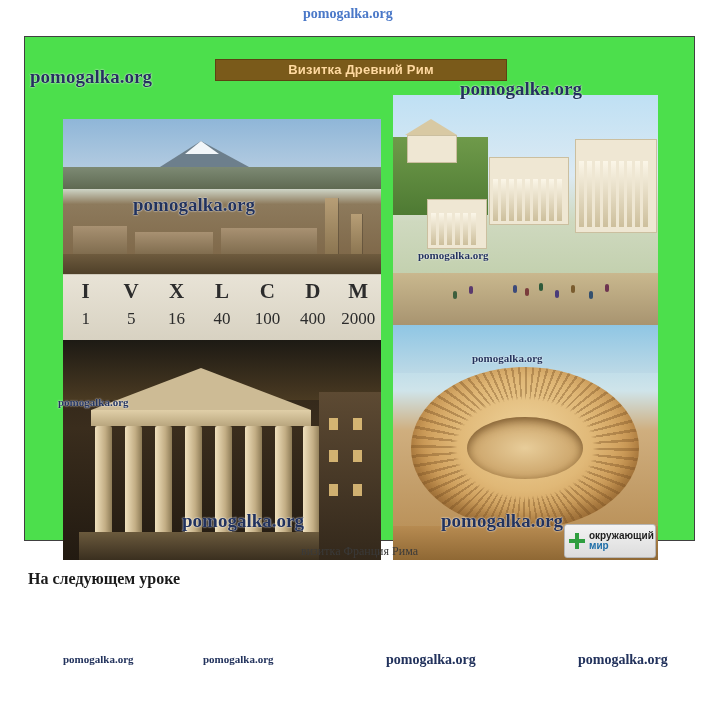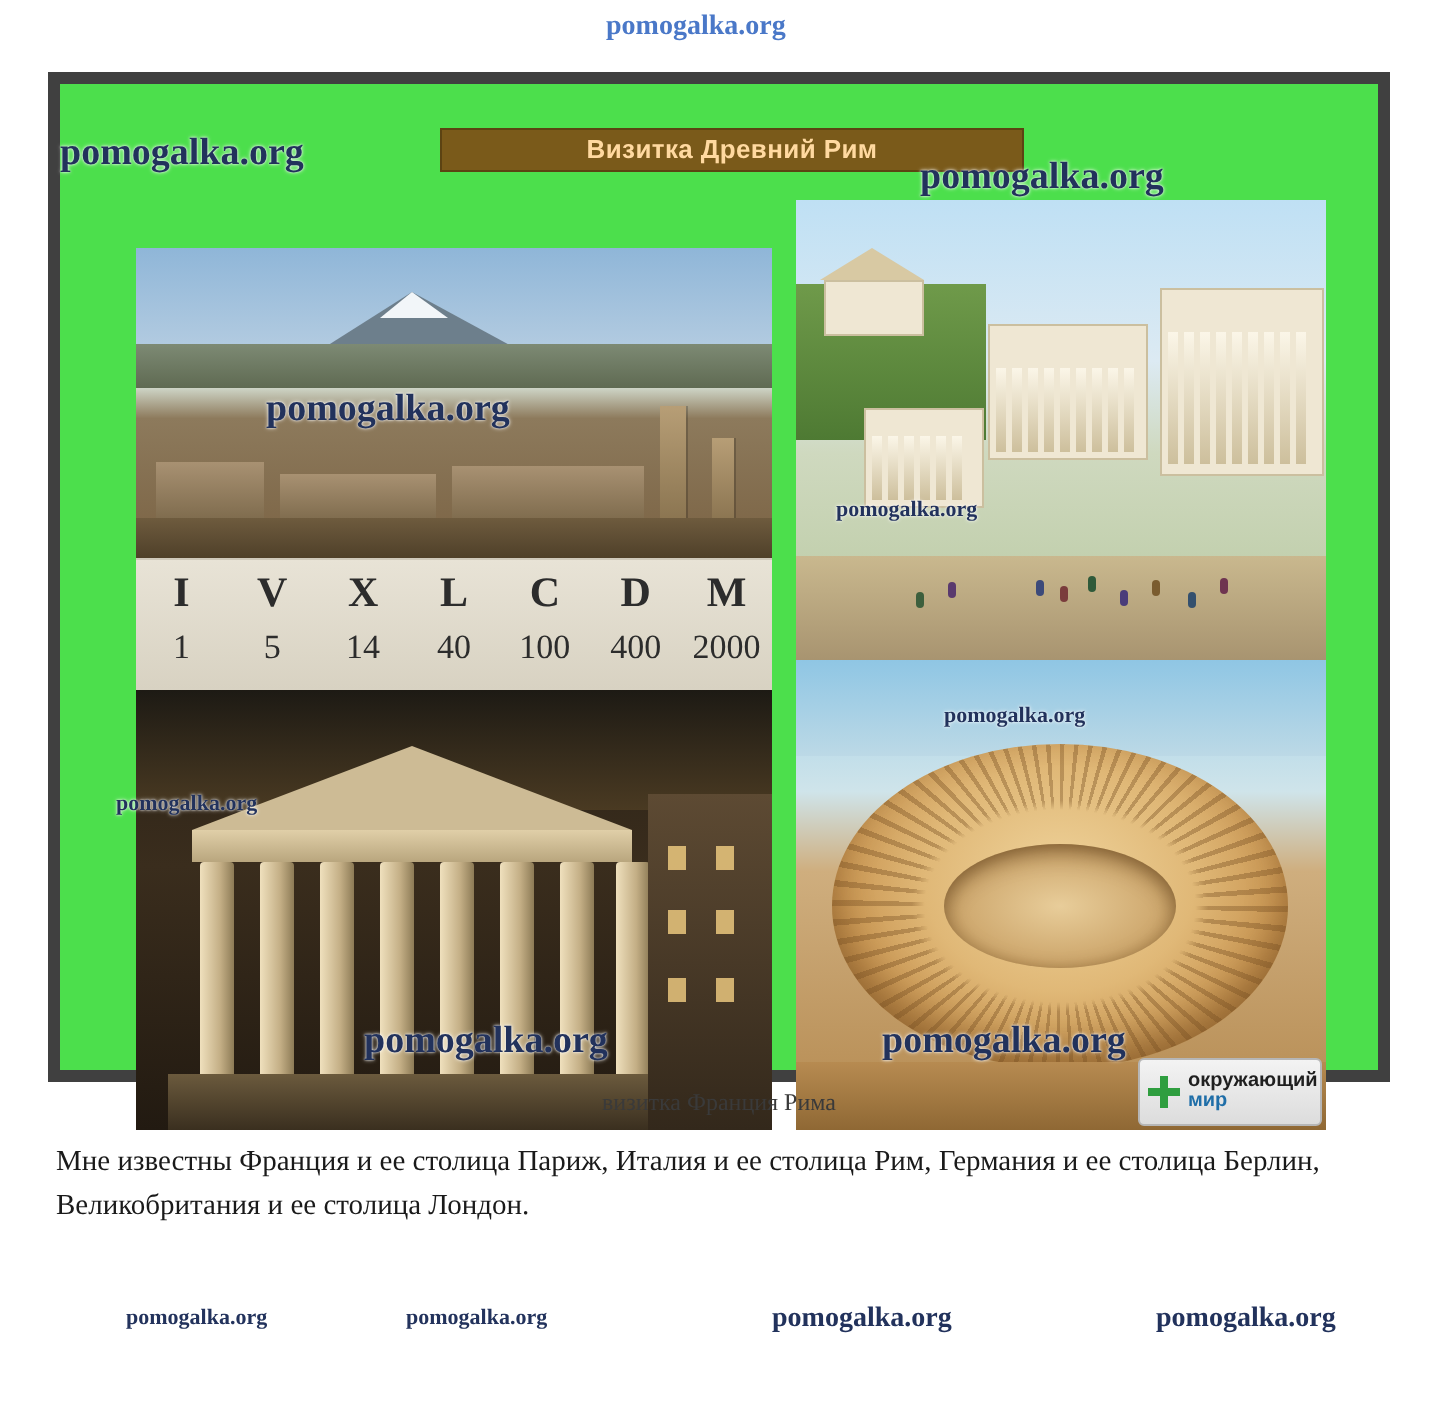--- a/index.html
+++ b/index.html
@@ -27,21 +27,21 @@
   .wm.small { font-size: 11px; }
   .wm.mid  { font-size: 14px; }
   .wm.big  { font-size: 19px; }
 
   
   .figure-frame {
     position: absolute;
     left: 24px; top: 36px;
     width: 671px; height: 505px;
     background: #4cdf4c;
-    border: 6px solid #404040;
+    border: 1px solid #404040;
     box-sizing: border-box;
   }
   .figure-inner {
     position: absolute;
     left: 22px; top: 22px;
     width: 627px; height: 461px;
   }
 
   
   .banner {
@@ -294,21 +294,21 @@
         <div class="num-cell">V</div>
         <div class="num-cell">X</div>
         <div class="num-cell">L</div>
         <div class="num-cell">C</div>
         <div class="num-cell">D</div>
         <div class="num-cell">M</div>
       </div>
       <div class="num-row lower">
         <div class="num-cell">1</div>
         <div class="num-cell">5</div>
-        <div class="num-cell">14</div>
+        <div class="num-cell">16</div>
         <div class="num-cell">40</div>
         <div class="num-cell">100</div>
         <div class="num-cell">400</div>
         <div class="num-cell">2000</div>
       </div>
     </div>
 
     <div class="quad q-pantheon">
       <div class="pan-sky"></div>
       <div class="pediment"></div>
@@ -401,21 +401,21 @@
         </div>
       </div>
     </div>
 
   </div>
 </div>
 
 <div class="caption">визитка Франция Рима</div>
 
 <div class="textblock">
-  <p class="answer">Мне известны Франция и ее столица Париж, Италия и ее столица Рим, Германия и ее столица Берлин, Великобритания и ее столица Лондон.</p>
+  <p class="h-sub">На следующем уроке</p>
 </div>
 
 <div id="watermark-layer">
     <div class="wm mid" style="left: 303px; top: 6px;">pomogalka.org</div>
     <div class="wm big dark" style="left: 30px; top: 66px;">pomogalka.org</div>
     <div class="wm big dark" style="left: 460px; top: 78px;">pomogalka.org</div>
     <div class="wm big dark" style="left: 133px; top: 194px;">pomogalka.org</div>
     <div class="wm small dark" style="left: 418px; top: 249px;">pomogalka.org</div>
     <div class="wm small dark" style="left: 472px; top: 352px;">pomogalka.org</div>
     <div class="wm small dark" style="left: 58px; top: 396px;">pomogalka.org</div>

